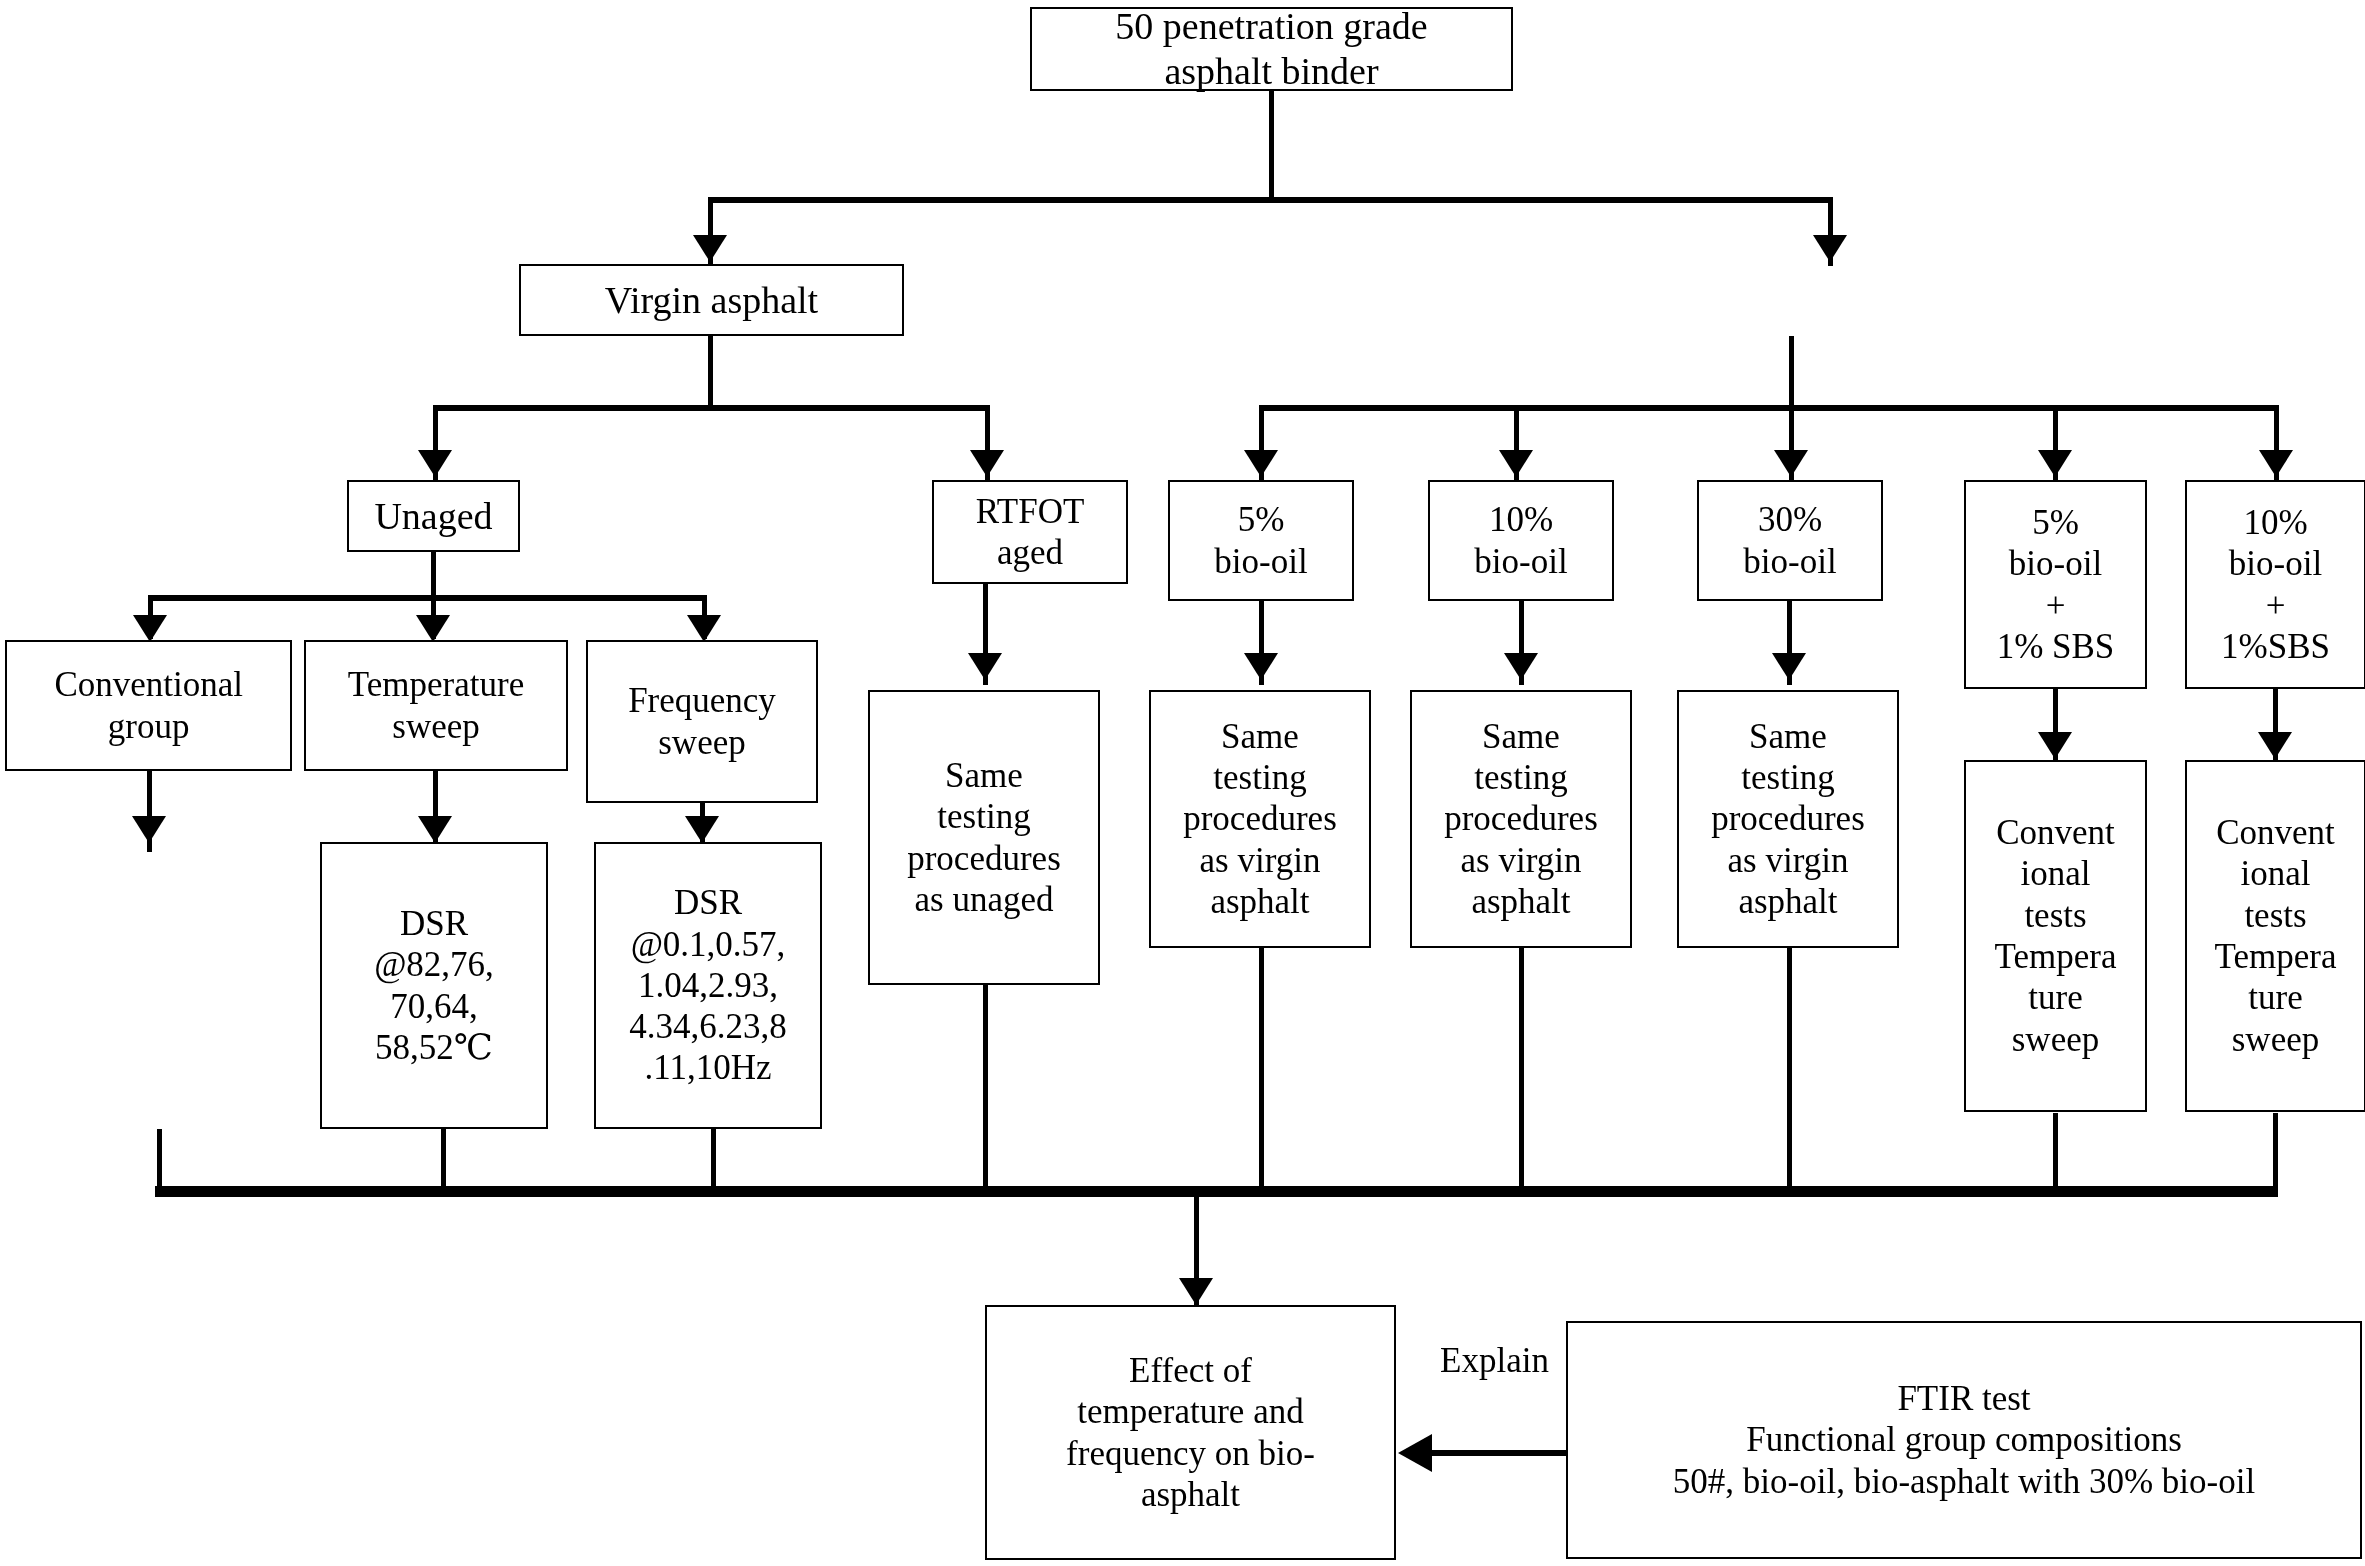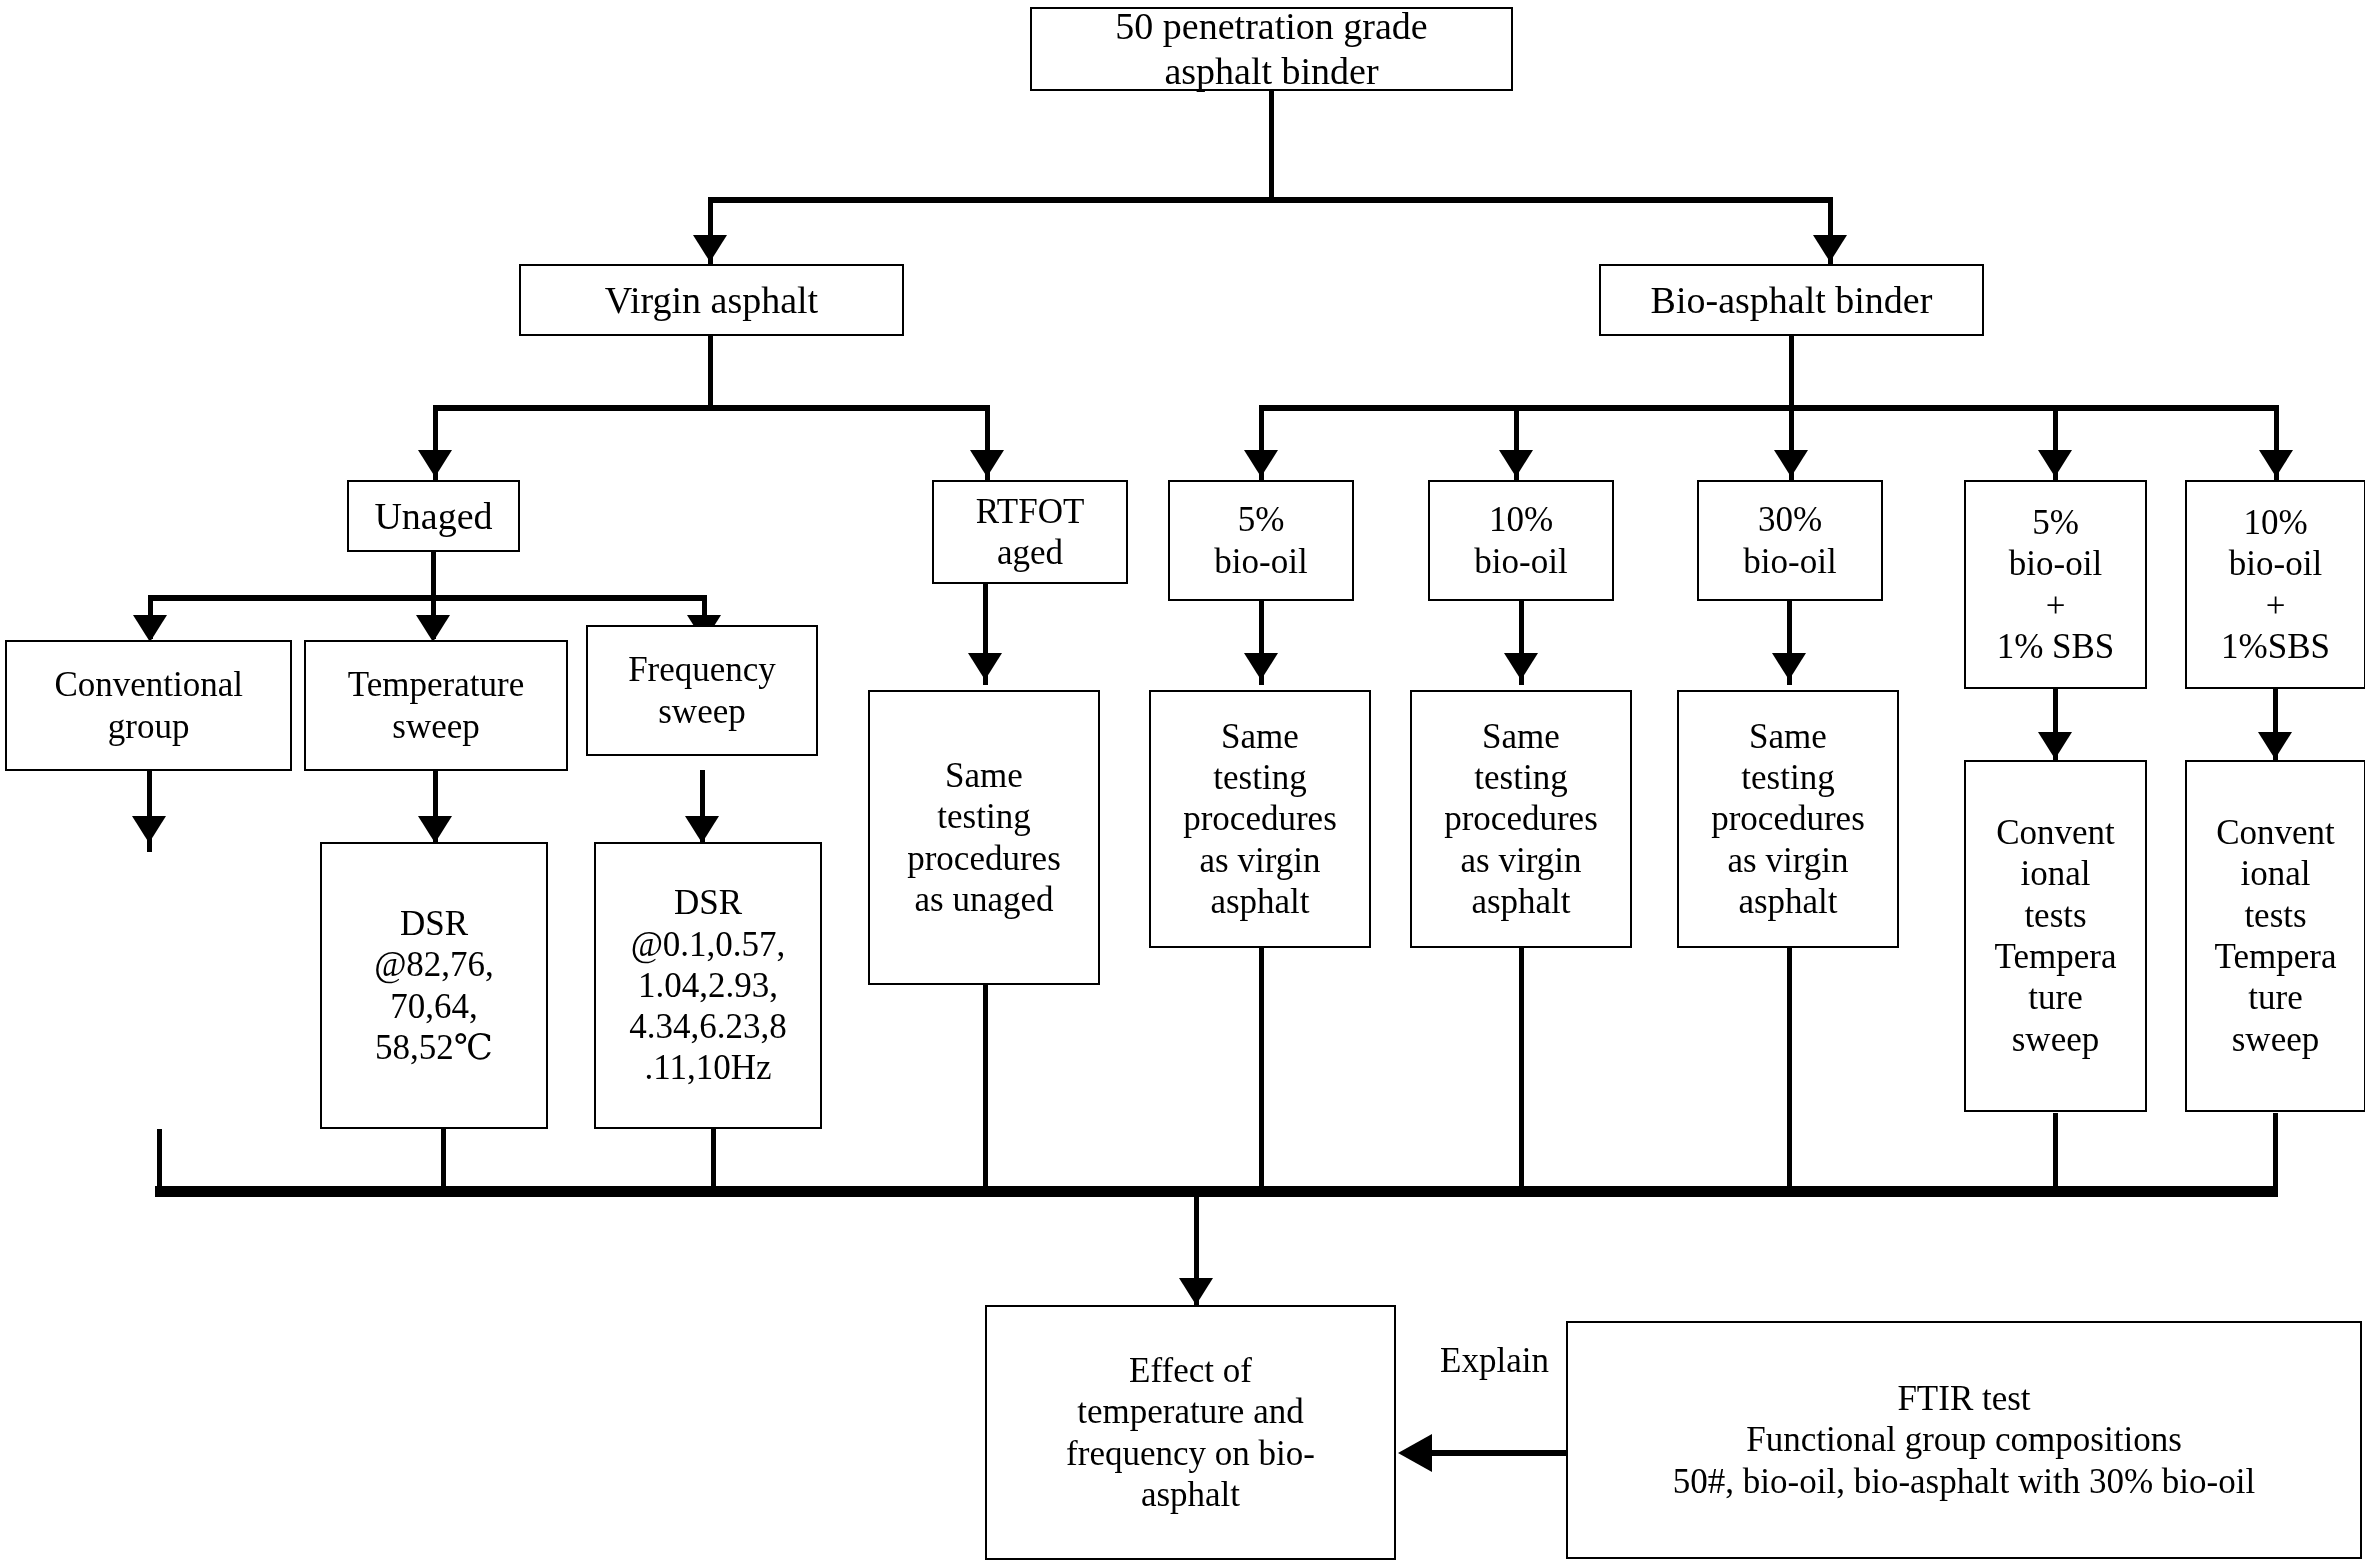--- a/index.html
+++ b/index.html
@@ -69,21 +69,20 @@
   <div class="ln hln" style="left:708px;top:197px;width:1124px;"></div>
 
   <div class="ln vln" style="left:708px;top:197px;height:69px;"></div>
   <div class="arrow-d" style="left:693px;top:235px;"></div>
 
   <div class="ln vln" style="left:1828px;top:197px;height:69px;"></div>
   <div class="arrow-d" style="left:1813px;top:235px;"></div>
 
   <div class="box" style="left:519px;top:264px;width:385px;height:72px;font-size:38px;">Virgin asphalt</div>
 
-  <div class="box" style="left:1599px;top:264px;width:385px;height:72px;font-size:38px;">Bio-asphalt binder</div>
 
   <div class="ln vln" style="left:708px;top:336px;height:72px;"></div>
   <div class="ln hln" style="left:433px;top:405px;width:556px;"></div>
   <div class="ln vln" style="left:433px;top:405px;height:75px;"></div>
   <div class="arrow-d" style="left:418px;top:450px;"></div>
   <div class="ln vln" style="left:985px;top:405px;height:75px;"></div>
   <div class="arrow-d" style="left:970px;top:450px;"></div>
 
   <div class="ln vln" style="left:1789px;top:336px;height:72px;"></div>
   <div class="ln hln" style="left:1259px;top:405px;width:1019px;"></div>
@@ -153,21 +152,21 @@
 
   <div class="ln vln" style="left:2273px;top:688px;height:72px;"></div>
   <div class="arrow-d" style="left:2258px;top:732px;"></div>
 
   <div class="box" style="left:5.2px;top:640px;width:287px;height:131px;">Conventional
 group</div>
 
   <div class="box" style="left:304px;top:640px;width:264px;height:131px;">Temperature
 sweep</div>
 
-  <div class="box" style="left:586px;top:625px;width:232px;height:131px;">Frequency
+  <div class="box" style="left:586px;top:640px;width:232px;height:163px;">Frequency
 sweep</div>
 
   <div class="ln vln" style="left:147px;top:770px;height:82px;"></div>
   <div class="arrow-d" style="left:132px;top:816px;"></div>
 
   <div class="ln vln" style="left:433px;top:770px;height:82px;"></div>
   <div class="arrow-d" style="left:418px;top:816px;"></div>
 
   <div class="ln vln" style="left:700px;top:770px;height:82px;"></div>
   <div class="arrow-d" style="left:685px;top:816px;"></div>

